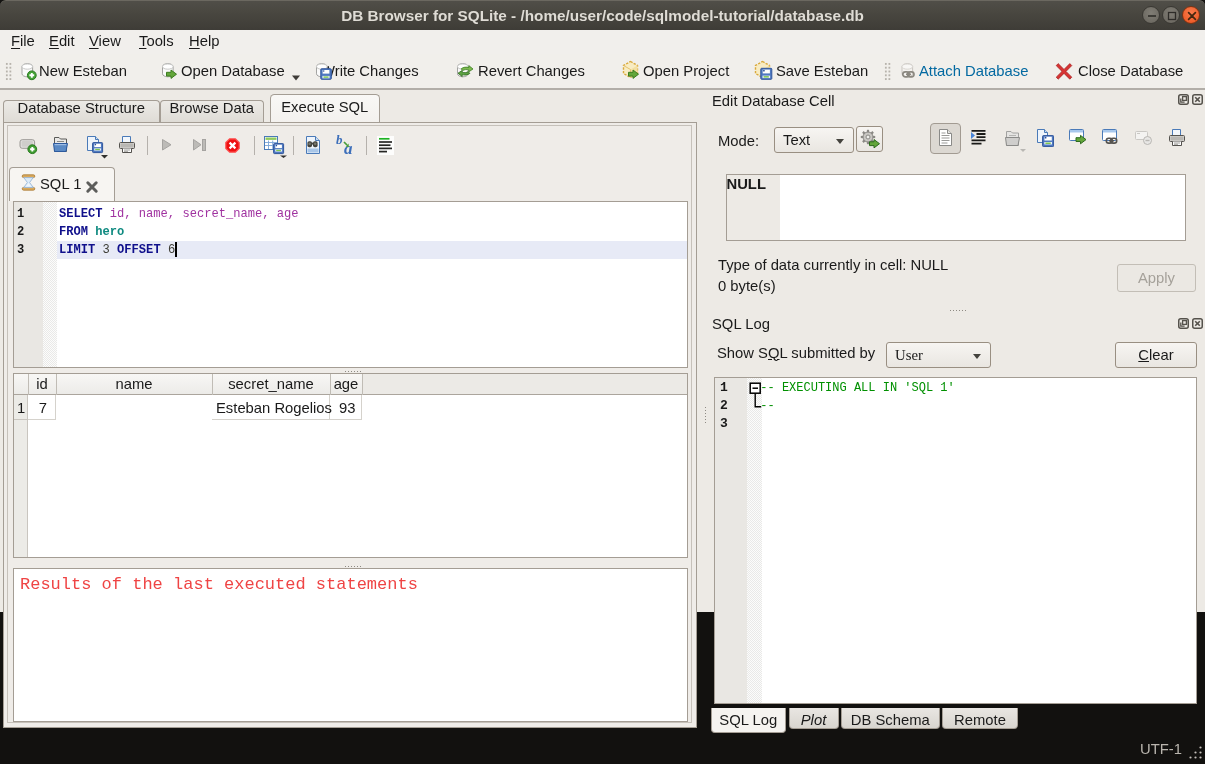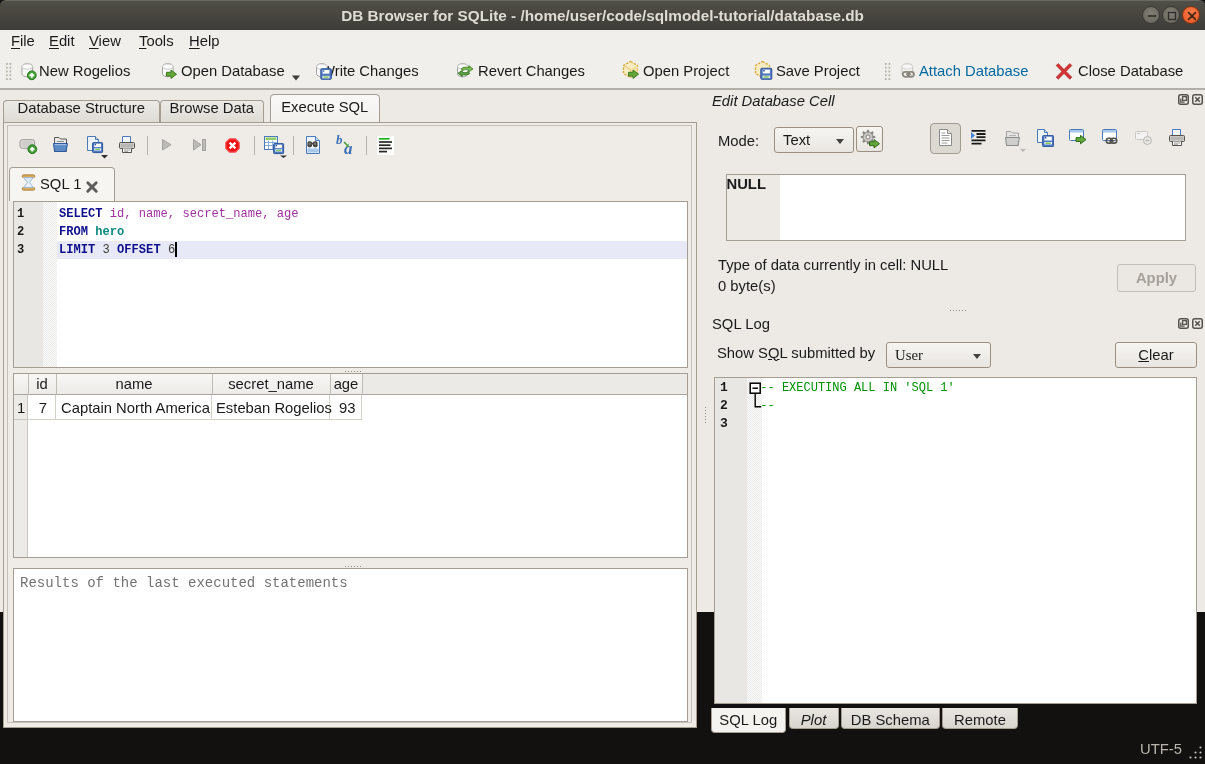--- a/index.html
+++ b/index.html
@@ -47,21 +47,21 @@
 
 
 .combo { position:absolute; height:26px; border:1px solid #998f82;
   border-radius:3px; background:linear-gradient(#f7f5f2, #e9e6e1); }
 .combo .ctext { position:absolute; left:8px; top:4px; }
 .combo .arrow { position:absolute; right:9px; top:11px; width:0; height:0;
   border-left:4px solid transparent; border-right:4px solid transparent;
   border-top:5px solid #44423d; }
 .btn { position:absolute; border:1px solid #998f82; border-radius:3px;
   background:linear-gradient(#f7f5f2, #e9e6e1); text-align:center; }
-.btn.dis { border-color:#c3beb6; background:#ebe8e3; color:#a5a19a;font-weight:bold; }
+.btn.dis { border-color:#c3beb6; background:#ebe8e3; color:#a5a19a; }
 
 
 .checker { background-image:conic-gradient(#e9e9e8 25%, #fcfcfb 0 50%, #e9e9e8 0 75%, #fcfcfb 0);
   background-size:2px 2px; }
 
 
 .hdots { background-image:radial-gradient(circle, #8e8a83 0.8px, transparent 1px);
   background-size:3px 3px; }
 .vdots { background-image:radial-gradient(circle, #8e8a83 0.8px, transparent 1px);
   background-size:3px 3px; }
@@ -92,26 +92,26 @@
   <div id="menubar">
     <span class="menuitem" style="left:11px;"><u>F</u>ile</span>
     <span class="menuitem" style="left:49px;"><u>E</u>dit</span>
     <span class="menuitem" style="left:89px;"><u>V</u>iew</span>
     <span class="menuitem" style="left:139px;"><u>T</u>ools</span>
     <span class="menuitem" style="left:189px;"><u>H</u>elp</span>
   </div>
 
   <div id="toolbar">
     <div class="handle" style="left:4.5px;"></div>
-    <span class="tbtext" style="left:39px;">New Rogelios</span>
+    <span class="tbtext" style="left:39px;">New Esteban</span>
     <span class="tbtext" style="left:181px;">Open Database</span>
     <span class="tbtext" style="left:321px;">Write Changes</span>
     <span class="tbtext" style="left:478px;">Revert Changes</span>
     <span class="tbtext" style="left:643px;">Open Project</span>
-    <span class="tbtext" style="left:776px;">Save Project</span>
+    <span class="tbtext" style="left:776px;">Save Esteban</span>
     <div class="handle" style="left:884px;"></div>
     <span class="tbtext dis" style="left:919px;">Attach Database</span>
     <span class="tbtext" style="left:1078px;">Close Database</span>
   </div>
 
   <svg class="abs" style="left:19px; top:62px;" width="18" height="19" viewBox="0 0 18 19">
     <path d="M3 4.6 C3 2.9 5.5 1.6 8.3 1.6 C11.1 1.6 13.6 2.9 13.6 4.6 L13.6 11.8 C13.6 13.5 11.1 14.8 8.3 14.8 C5.5 14.8 3 13.5 3 11.8 Z" fill="#fafafa" stroke="#a3a3a1"></path>
     <ellipse cx="8.3" cy="4.6" rx="5.3" ry="2.6" fill="#fff" stroke="#c9c9c7"></ellipse>
     <circle cx="12.8" cy="13.3" r="4.4" fill="#44a335" stroke="#2c7a22"></circle>
     <path d="M12.8 10.9 V15.7 M10.4 13.3 H15.2" stroke="#fff" stroke-width="1.9"></path>
@@ -285,34 +285,33 @@
     <div class="abs" style="left:315.5px; top:0; width:1px; height:21px; background:#c0bcb5;"></div>
     <div class="abs" style="left:347.5px; top:0; width:1px; height:21px; background:#c0bcb5;"></div>
     <div class="abs" style="left:348.5px; top:0; width:324.5px; height:20px; background:#eceae6;"></div>
     <div class="abs" style="left:14px; top:1.5px; width:28px; text-align:center;">id</div>
     <div class="abs" style="left:42px; top:1.5px; width:156px; text-align:center;">name</div>
     <div class="abs" style="left:198px; top:1.5px; width:118px; text-align:center;">secret_name</div>
     <div class="abs" style="left:316px; top:1.5px; width:32px; text-align:center;">age</div>
 
     <div class="abs" style="left:0px; top:21px; width:14px; height:25px; border-bottom:1px solid #c9c5bf; text-align:center; padding-top:5px;">1</div>
     <div class="abs" style="left:14px; top:21px; width:28px; height:25px; border-right:1px solid #d5d2cc; border-bottom:1px solid #d5d2cc; text-align:right; padding:5px 8px 0 0;">7</div>
-    <div class="abs" style="left:42px; top:21px; width:156px; height:25px; border-right:1px solid #d5d2cc; border-bottom:1px solid #d5d2cc; padding:5px 0 0 5px; white-space:nowrap;">Captain North America</div>
     <div class="abs" style="left:198px; top:21px; width:118px; height:25px; border-right:1px solid #d5d2cc; border-bottom:1px solid #d5d2cc; padding:5px 0 0 4px; white-space:nowrap;">Esteban Rogelios</div>
     <div class="abs" style="left:316px; top:21px; width:32px; height:25px; border-right:1px solid #d5d2cc; border-bottom:1px solid #d5d2cc; text-align:right; padding:5px 5.5px 0 0;">93</div>
   </div>
 
   <div class="abs hdots" style="left:344px; top:564.5px; width:17px; height:3px;"></div>
 
   <div class="frame" style="left:13px; top:568px; width:675px; height:154px;">
-    <div class="abs mono" style="left:6px; top:6px; font-size:14px; color:#737373;">Results of the last executed statements</div>
+    <div class="abs mono" style="left:6px; top:6px; font-size:17px; color:#ef4444;">Results of the last executed statements</div>
   </div>
 
   <div class="abs vdots" style="left:704px; top:406px; width:3px; height:18px;"></div>
 
-  <span class="abs" style="left:712px; top:92.5px;font-style:italic;">Edit Database Cell</span>
+  <span class="abs" style="left:712px; top:92.5px;">Edit Database Cell</span>
   <svg class="abs" style="left:1178px; top:94px;" width="11" height="11" viewBox="0 0 11 11">
     <rect x="0.75" y="0.75" width="9.5" height="9.5" rx="2" fill="none" stroke="#55524c" stroke-width="1.5"></rect>
     <rect x="4.6" y="2.6" width="3.8" height="3.8" fill="none" stroke="#55524c" stroke-width="1.3"></rect>
     <path d="M2.8 4.4 L2.8 8.2 L6.6 8.2" fill="none" stroke="#55524c" stroke-width="1.3"></path>
   </svg>
   <svg class="abs" style="left:1192px; top:94px;" width="11" height="11" viewBox="0 0 11 11">
     <rect x="0.75" y="0.75" width="9.5" height="9.5" rx="2" fill="none" stroke="#55524c" stroke-width="1.5"></rect>
     <path d="M3.2 3.2 L7.8 7.8 M7.8 3.2 L3.2 7.8" stroke="#55524c" stroke-width="1.6"></path>
   </svg>
 
@@ -428,21 +427,21 @@
     </svg>
     <div class="abs mono" style="left:45.3px; top:2px; font-size:12px; line-height:17.7px; color:#009000; white-space:pre;">-- EXECUTING ALL IN 'SQL 1'</div>
     <div class="abs mono" style="left:45.3px; top:19.7px; font-size:12px; line-height:17.7px; color:#009000;">--</div>
   </div>
 
   <div class="abs" style="left:710.5px; top:708px; width:75.5px; height:25px; background:#f5f3f0; border:1px solid #a49d94; border-top:none; border-radius:0 0 4px 4px; text-align:center; line-height:14px; padding-top:5px;">SQL Log</div>
   <div class="abs" style="left:788.5px; top:708px; width:50px; height:21px; background:linear-gradient(#e9e6e2,#d8d5cf); border:1px solid #a49d94; border-top:none; border-radius:0 0 4px 4px; text-align:center; line-height:14px; padding-top:5px;font-style:italic;">Plot</div>
   <div class="abs" style="left:841px; top:708px; width:98.5px; height:21px; background:linear-gradient(#e9e6e2,#d8d5cf); border:1px solid #a49d94; border-top:none; border-radius:0 0 4px 4px; text-align:center; line-height:14px; padding-top:5px;">DB Schema</div>
   <div class="abs" style="left:942px; top:708px; width:76px; height:21px; background:linear-gradient(#e9e6e2,#d8d5cf); border:1px solid #a49d94; border-top:none; border-radius:0 0 4px 4px; text-align:center; line-height:14px; padding-top:5px;">Remote</div>
 
-  <span class="abs" style="left:1140px; top:741px; color:#b9b5ae;">UTF-5</span>
+  <span class="abs" style="left:1140px; top:741px; color:#b9b5ae;">UTF-1</span>
   <svg class="abs" style="left:1188px; top:745px;" width="15" height="15">
     <g fill="#c2beb8">
       <circle cx="12.5" cy="2.5" r="1.1"></circle>
       <circle cx="7.5" cy="7.5" r="1.1"></circle>
         <circle cx="12.5" cy="7.5" r="1.1"></circle>
       <circle cx="2.5" cy="12.5" r="1.1"></circle>
         <circle cx="7.5" cy="12.5" r="1.1"></circle>
         <circle cx="12.5" cy="12.5" r="1.1"></circle>
     </g>
   </svg>

